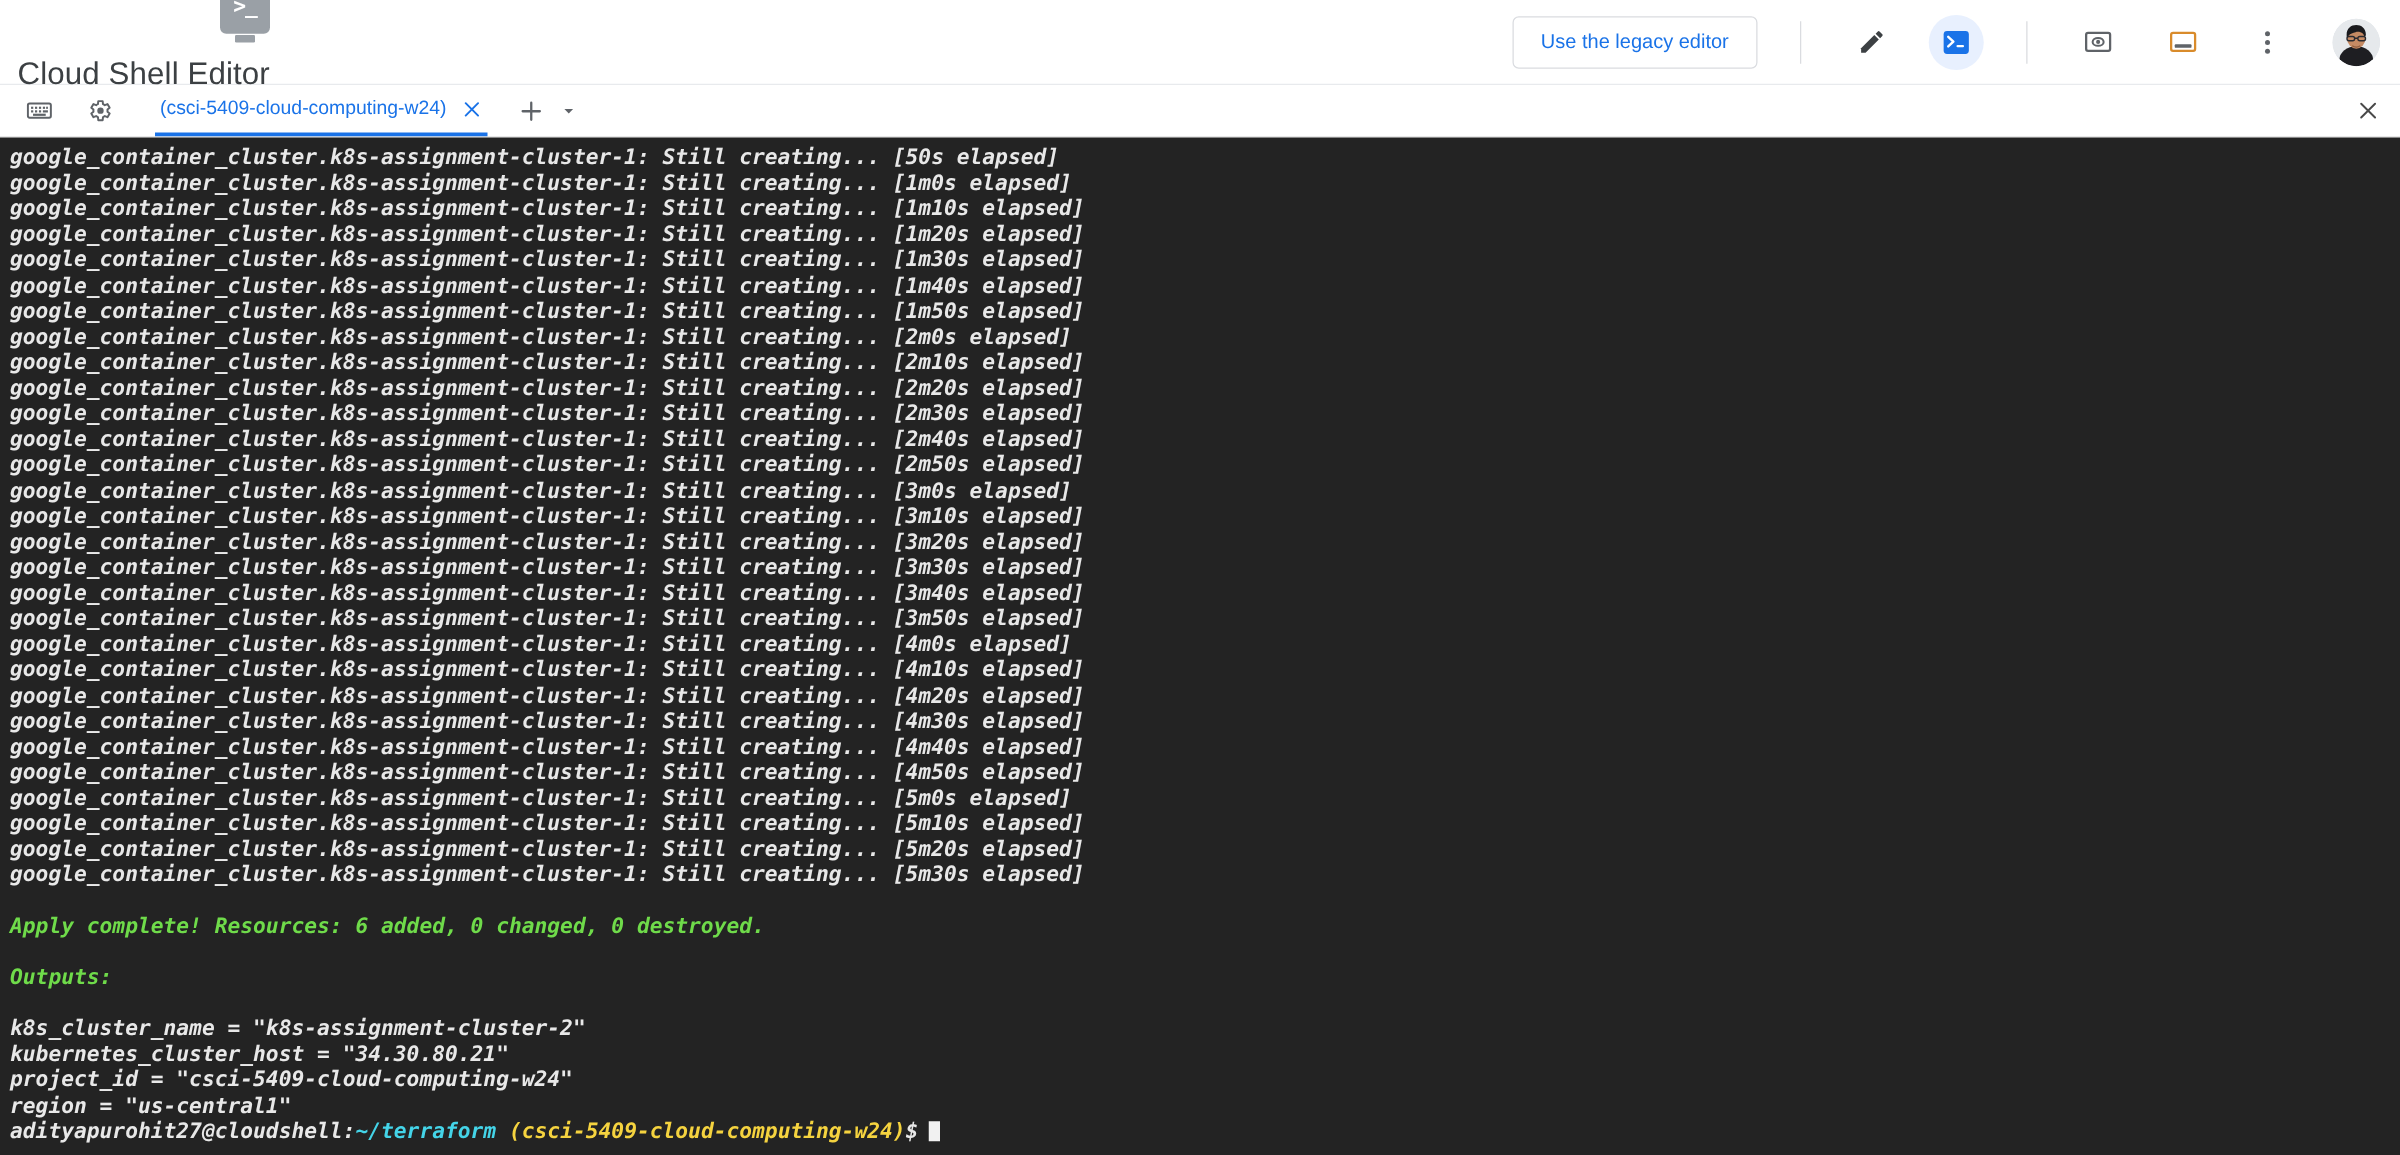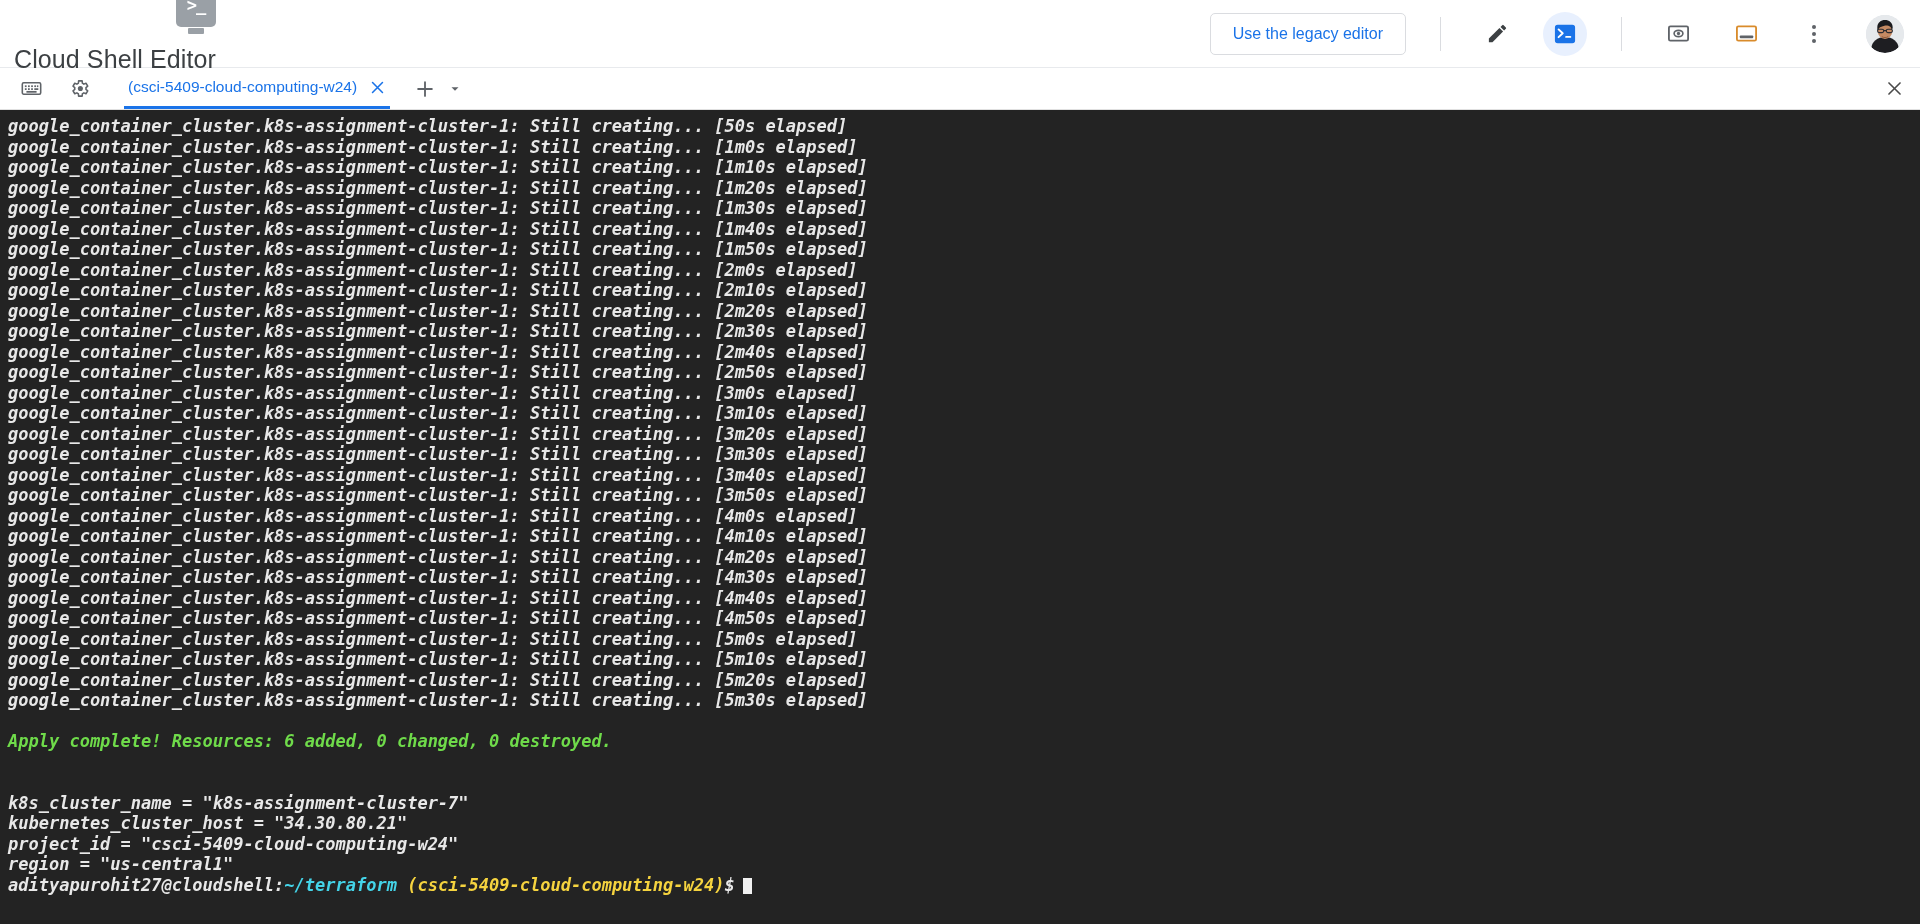--- a/index.html
+++ b/index.html
@@ -334,21 +334,22 @@
       <div class="tline">google_container_cluster.k8s-assignment-cluster-1: Still creating... [4m30s elapsed]</div>
       <div class="tline">google_container_cluster.k8s-assignment-cluster-1: Still creating... [4m40s elapsed]</div>
       <div class="tline">google_container_cluster.k8s-assignment-cluster-1: Still creating... [4m50s elapsed]</div>
       <div class="tline">google_container_cluster.k8s-assignment-cluster-1: Still creating... [5m0s elapsed]</div>
       <div class="tline">google_container_cluster.k8s-assignment-cluster-1: Still creating... [5m10s elapsed]</div>
       <div class="tline">google_container_cluster.k8s-assignment-cluster-1: Still creating... [5m20s elapsed]</div>
       <div class="tline">google_container_cluster.k8s-assignment-cluster-1: Still creating... [5m30s elapsed]</div>
       <div class="tline blank">&nbsp;</div>
       <div class="tline green">Apply complete! Resources: 6 added, 0 changed, 0 destroyed.</div>
       <div class="tline blank">&nbsp;</div>
+      <div class="tline green">Outputs:</div>
       <div class="tline blank">&nbsp;</div>
-      <div class="tline">k8s_cluster_name = "k8s-assignment-cluster-7"</div>
+      <div class="tline">k8s_cluster_name = "k8s-assignment-cluster-2"</div>
       <div class="tline">kubernetes_cluster_host = "34.30.80.21"</div>
       <div class="tline">project_id = "csci-5409-cloud-computing-w24"</div>
       <div class="tline">region = "us-central1"</div>
     </div>
 
   <div class="tline"><span class="c-user">adityapurohit27@cloudshell:</span><span class="c-path">~/terraform</span><span class="c-user"> </span><span class="c-proj">(csci-5409-cloud-computing-w24)</span><span class="c-user">$</span><span class="cursor"></span></div>
 </div>
 
 </body></html>

